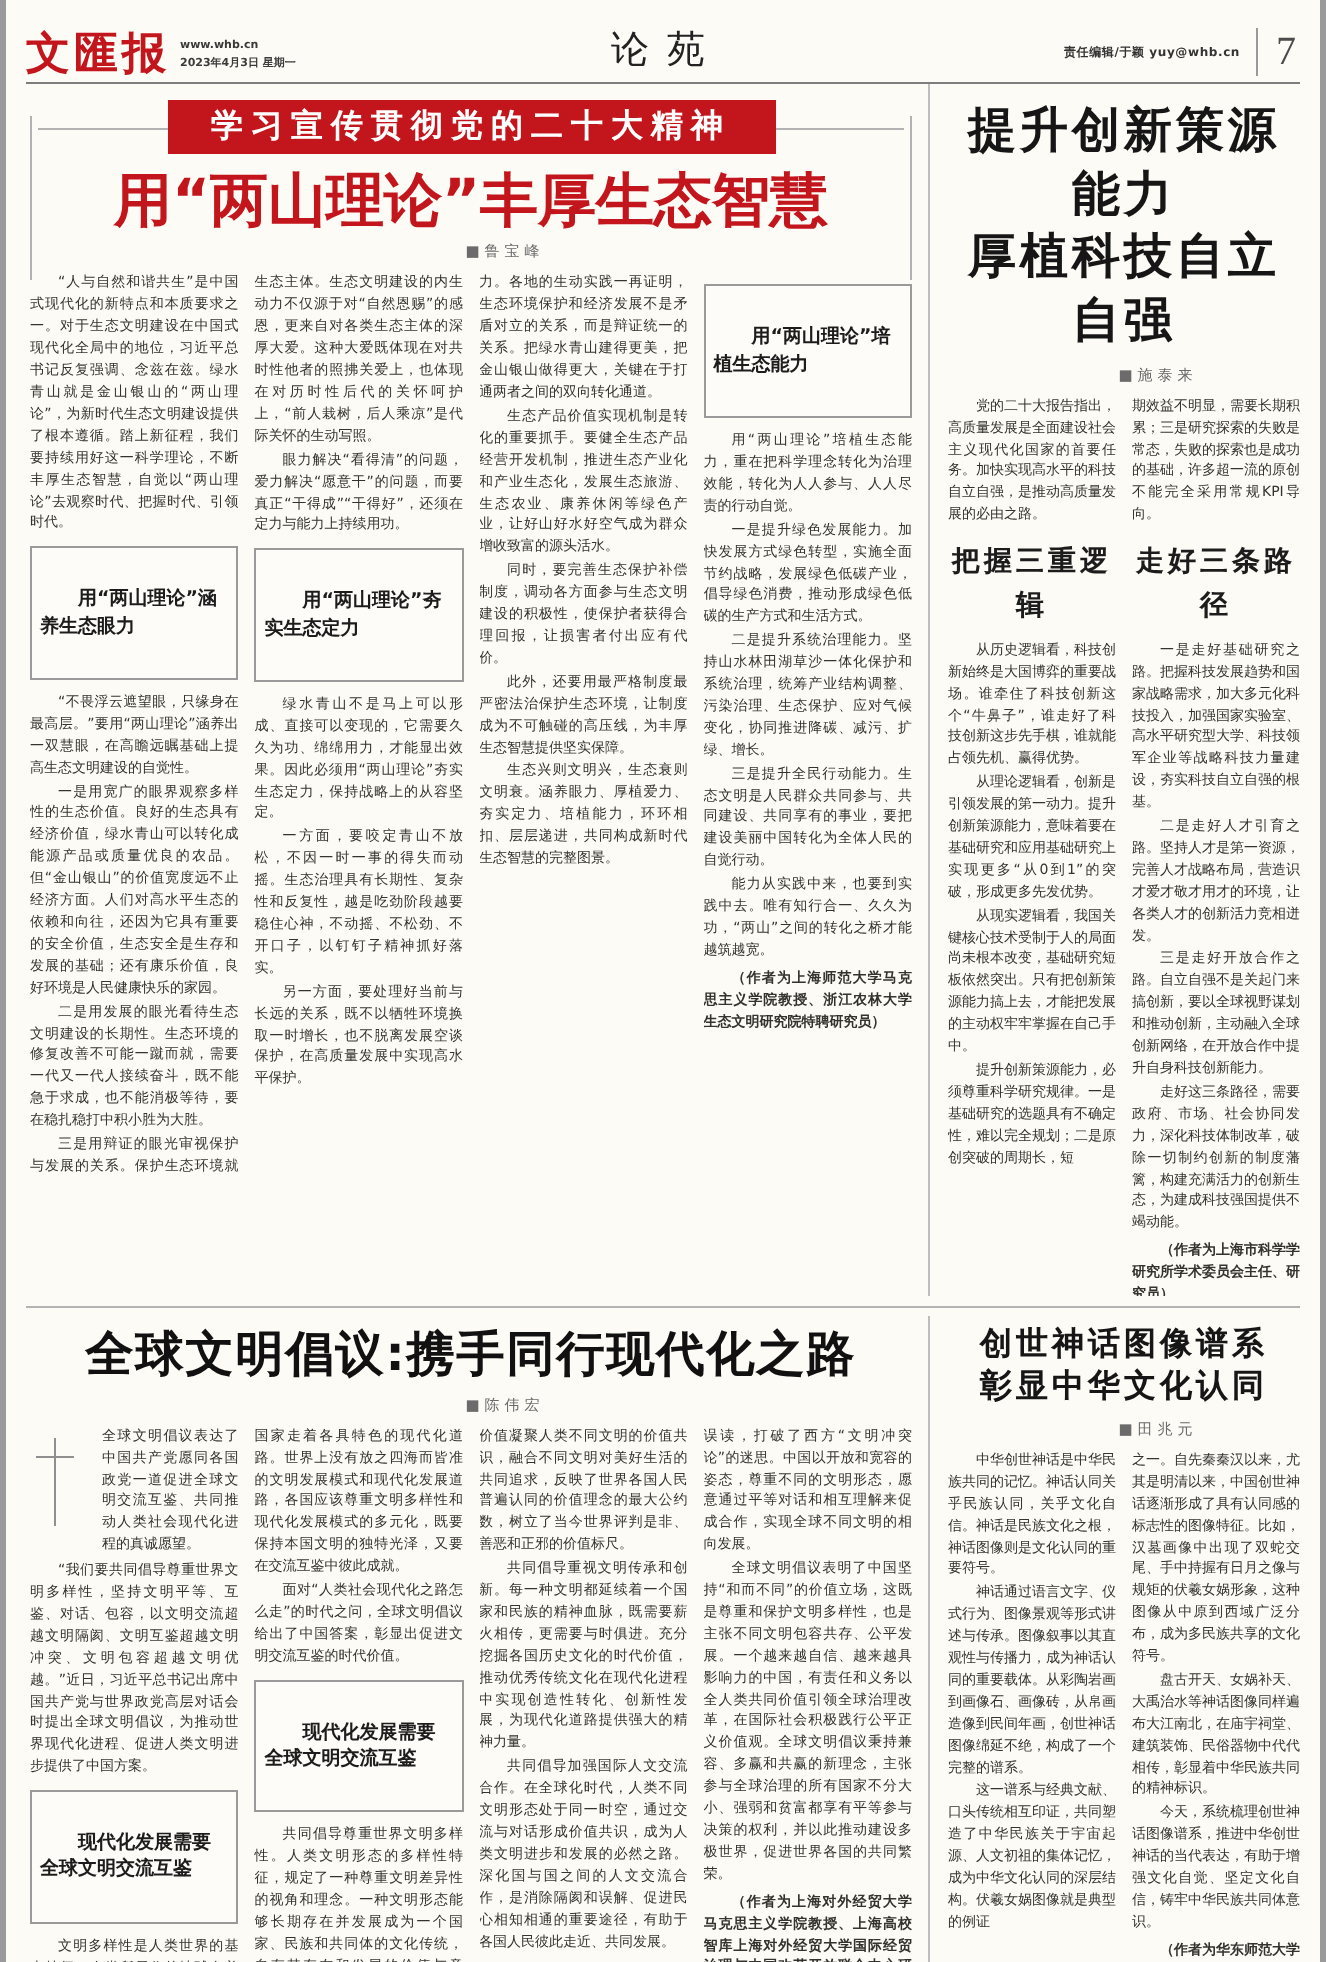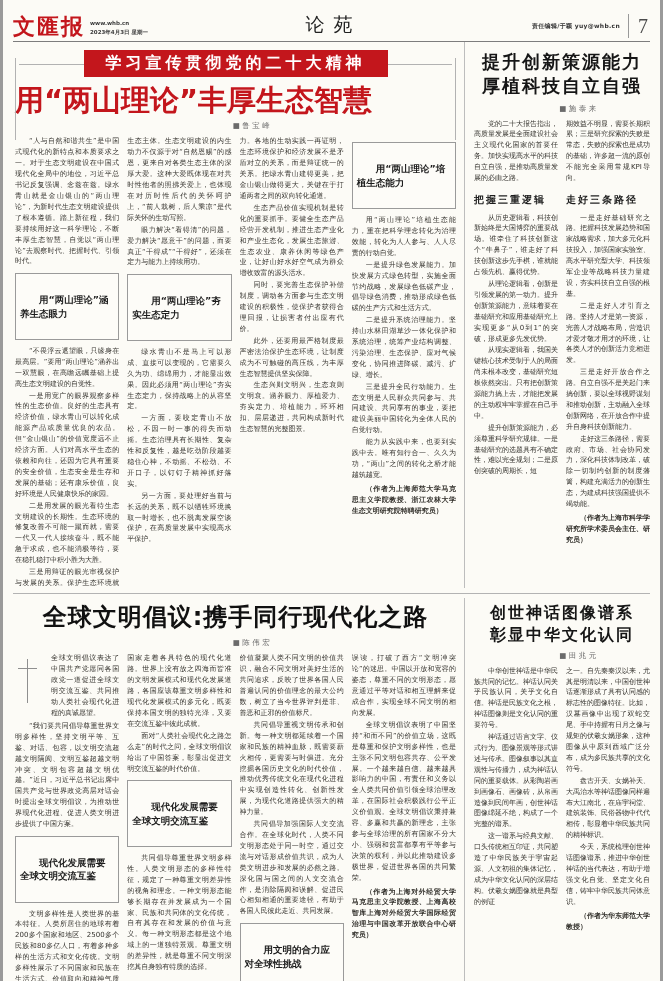--- a/index.html
+++ b/index.html
@@ -27,40 +27,40 @@
   .article-bl{width:452px;box-sizing:border-box;padding:0 8px 0 2px;border-right:1px solid #bdbdbd;}
   .article-br{flex:1;box-sizing:border-box;padding:0 0 0 9px;}
   
   .title-frame{position:relative;padding-top:3px;}
   .title-frame::before,.title-frame::after{content:"";position:absolute;top:11px;width:1px;height:82px;background:#b2b2b2;}
   .title-frame::before{left:0;} .title-frame::after{right:0;}
   .kicker-row{position:relative;text-align:center;}
   .kicker-row::before{content:"";position:absolute;left:4px;right:4px;top:50%;border-top:1px solid #b2b2b2;}
   .kicker{position:relative;display:inline-block;background:#c3161c;color:#fff;font-size:16px;
         font-weight:bold;letter-spacing:4px;padding:3px 22px;z-index:1;}
-  .headline-main{margin:7px 0 2px;text-align:left;color:#c3161c;font-size:29px;font-weight:900;
+  .headline-main{margin:7px 0 2px;text-align:center;color:#c3161c;font-size:29px;font-weight:900;
         letter-spacing:0;line-height:1.12;}
   .byline{text-align:center;font-size:7.5px;color:#6b6b6b;letter-spacing:2.5px;margin:5px 0 5px;padding-left:34px;}
-  .headline-right{font-family:"Liberation Serif",serif;font-size:18px;font-weight:900;text-align:center;
+  .headline-right{font-family:"Liberation Serif",serif;font-size:24px;font-weight:900;text-align:center;
         line-height:1.32;letter-spacing:2px;margin:4px 0 0;color:#161616;}
   .headline-bl{text-align:center;font-size:24px;font-weight:900;letter-spacing:1px;margin:3px 0 0;color:#111;}
   .headline-br{text-align:center;font-family:"Liberation Serif",serif;font-size:16px;font-weight:900;
         line-height:1.35;letter-spacing:2px;margin:4px 0 0;color:#161616;}
   
   .cols{display:flex;gap:8px;}
   .col{flex:1 1 0;min-width:0;overflow:hidden;font-size:7px;line-height:1.56;text-align:justify;color:#35332e;}
   .article-main .col{height:452px;}
   .article-right .col{height:450px;}
   .article-bl .col{height:352px;}
   .article-br .col{height:330px;}
   p{margin:0 0 1px;text-indent:2em;}
   .cont{text-indent:0;}
   .subhead-box{border:1px solid #9a9a9a;background:#fdfcf8;font-size:9.5px;font-weight:bold;
         line-height:1.4;padding:19px 4px;margin:6px 0;text-indent:2em;text-align:left;color:#1c1c1c;}
-  .subhead-plain{font-size:10px;font-weight:bold;text-align:left;margin:8px 0 5px;letter-spacing:2px;color:#1c1c1c;}
+  .subhead-plain{font-size:14px;font-weight:bold;text-align:center;margin:8px 0 5px;letter-spacing:2px;color:#1c1c1c;}
   .attribution{font-weight:bold;margin-top:3px;}
   .intro-block{margin-left:36px;margin-bottom:2px;}
   .col-rel{position:relative;}
   .cross-mark{position:absolute;left:12px;top:6px;width:1px;height:44px;background:#8f8f8f;}
   .cross-mark::before{content:"";position:absolute;left:-9px;top:9px;width:19px;height:1px;background:#8f8f8f;}
 </style>
 </head>
 <body>
 
 <div class="page">

